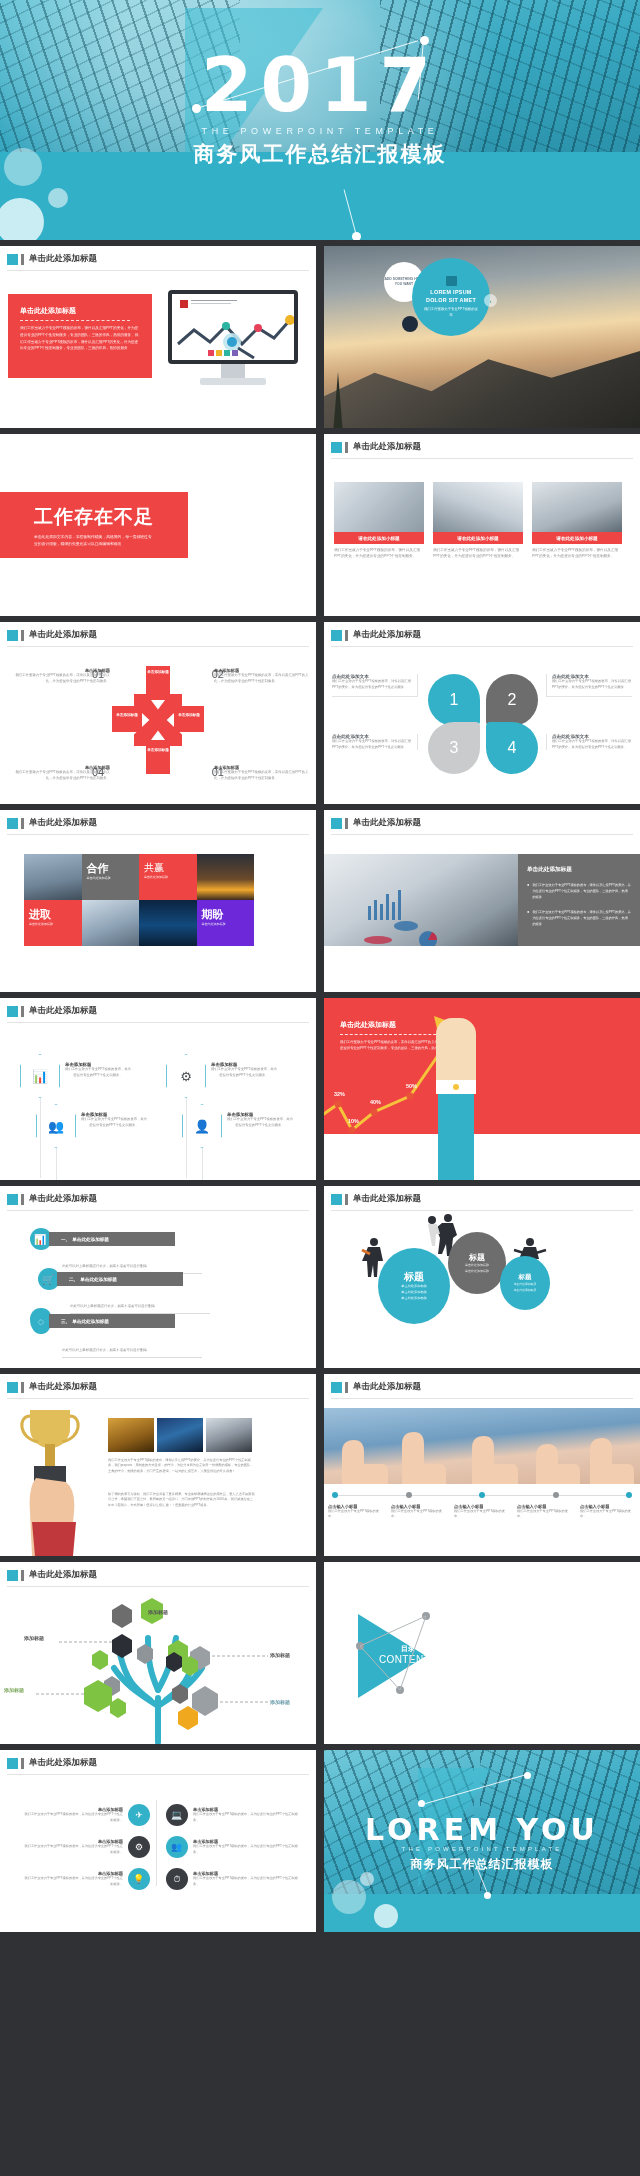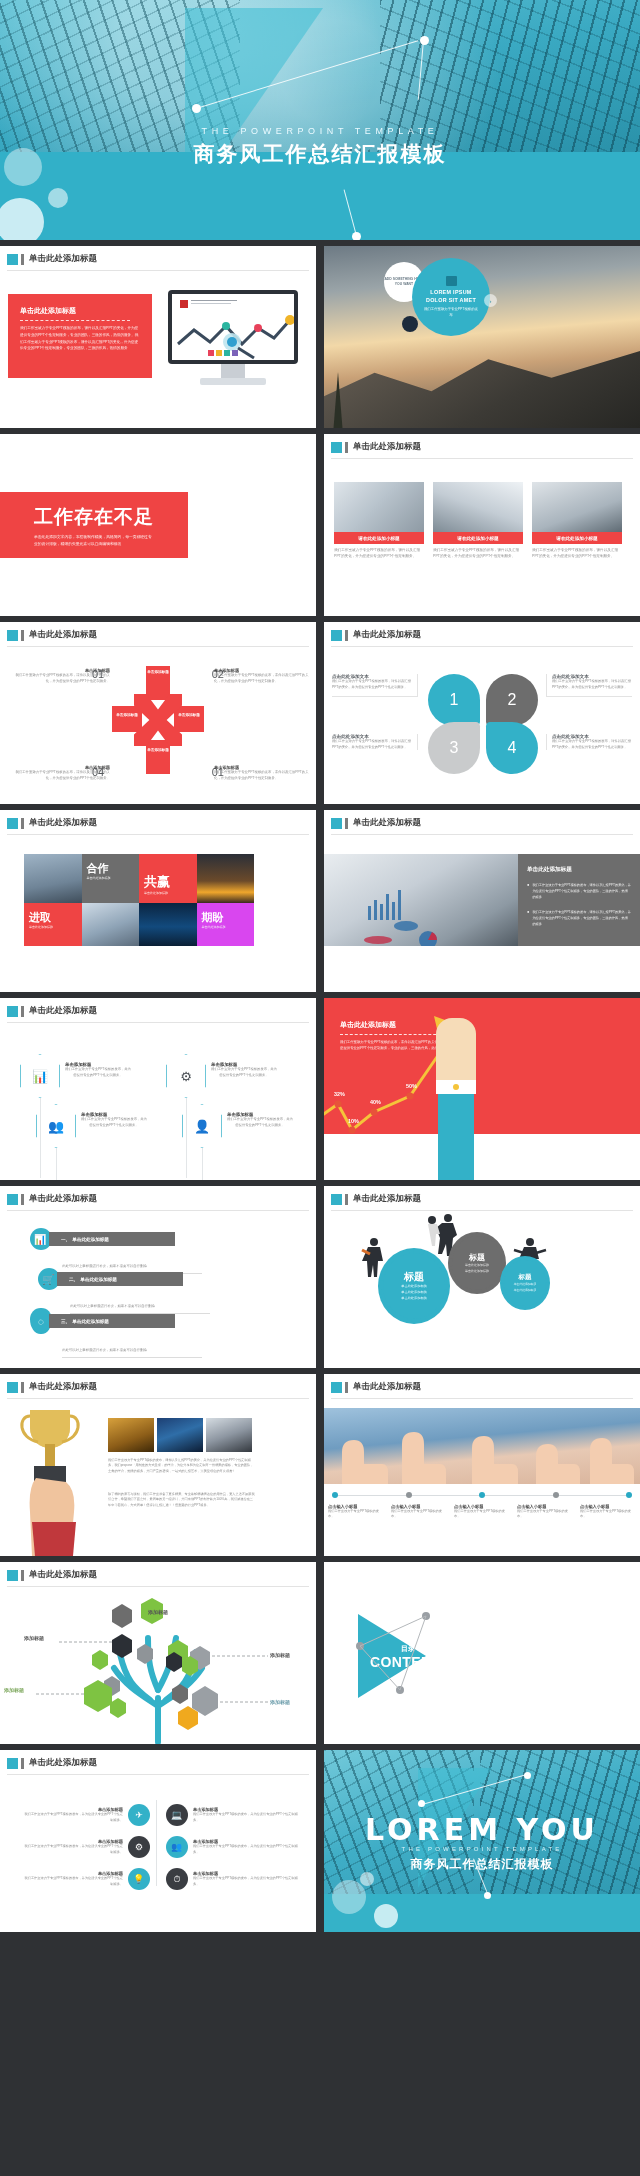--- a/index.html
+++ b/index.html
@@ -56,21 +56,21 @@
   .slide{position:relative;width:316px;height:182px;background:#fff;overflow:hidden;}
   
   .shdr{position:absolute;left:7px;top:7px;display:flex;align-items:center;gap:3px;}
   .shdr .sq{width:11px;height:11px;background:#33b1c8;}
   .shdr .bar{width:3px;height:11px;background:#7d7d7d;}
   .shdr .t{font-size:8.5px;font-weight:bold;color:#404040;margin-left:2px;}
   .hline{position:absolute;left:7px;right:7px;top:24px;height:1px;background:#e3e3e3;}
 
   .teal{background:#ef4444;}
   .gray{background:#6d6d6d;}
-  .lgray{background:#d946ef;}
+  .lgray{background:#6d28d9;}
 
   .bigtitle{font-size:19px;font-weight:bold;color:#fff;letter-spacing:1px;}
   .wtxt{color:#ffffff;}
   .lbl{font-size:6.5px;font-weight:bold;color:#3d3d3d;}
   .lblw{font-size:6.5px;font-weight:bold;color:#fff;}
   .body6{font-size:5px;color:#8b8b8b;line-height:1.7;}
   .body6w{font-size:5px;color:rgba(255,255,255,.92);line-height:1.8;}
 
   .hexo{width:40px;height:44px;background:#fff;border:1.4px solid #6dc6d8;
         clip-path:polygon(50% 0,100% 25%,100% 75%,50% 100%,0 75%,0 25%);
@@ -120,20 +120,21 @@
     <div class="bottomband"></div>
     <div class="bub bub1"></div>
     <div class="bub bub2"></div>
     <div class="bub bub3"></div>
     <div class="node" style="left:192px;top:104px;"></div>
     <div class="node" style="left:420px;top:36px;"></div>
     <div class="node" style="left:352px;top:232px;"></div>
     <div class="line" style="left:196px;top:108px;width:232px;transform:rotate(-17deg);"></div>
     <div class="line" style="left:424px;top:40px;width:60px;transform:rotate(95deg);"></div>
     <div class="line" style="left:356px;top:236px;width:48px;transform:rotate(-105deg);"></div>
+    <div class="year">2017</div>
     <div class="sub">THE POWERPOINT TEMPLATE</div>
     <div class="cn">商务风工作总结汇报模板</div>
   </div>
 
   <div class="grid">
 
     <div class="slide">
       <div class="shdr">
         <div class="sq"></div>
           <div class="bar"></div>
@@ -318,21 +319,21 @@
         <div class="t">单击此处添加标题</div>
       </div>
       <div class="hline"></div>
       <div style="position:absolute;left:24px;top:44px;width:230px;height:92px;display:grid;grid-template-columns:repeat(4,1fr);grid-template-rows:1fr 1fr;">
         <div class="imgph ph-office"></div>
         <div class="gray" style="padding:7px 5px;">
           <div class="wtxt" style="font-size:11px;font-weight:bold;">合作</div>
           <div class="body6w" style="font-size:3px;">单击此处添加标题</div>
         </div>
         <div class="teal" style="padding:7px 5px;">
-          <div class="wtxt" style="font-size:13px;font-weight:bold;margin-top:12px;">共赢</div>
+          <div class="wtxt" style="font-size:10px;font-weight:normal;">共赢</div>
           <div class="body6w" style="font-size:3px;">单击此处添加标题</div>
         </div>
         <div class="imgph ph-sunset"></div>
         <div class="teal" style="padding:7px 5px;">
           <div class="wtxt" style="font-size:11px;font-weight:bold;">进取</div>
           <div class="body6w" style="font-size:3px;">单击此处添加标题</div>
         </div>
         <div class="imgph ph-people"></div>
         <div class="imgph ph-city"></div>
         <div class="lgray" style="padding:7px 5px;">
@@ -678,21 +679,21 @@
         <text x="270" y="63" font-size="5" fill="#555" font-family="Liberation Sans" font-weight="bold">添加标题</text>
         <text x="4" y="98" font-size="5" fill="#7ea85e" font-family="Liberation Sans" font-weight="bold">添加标题</text>
         <text x="270" y="110" font-size="5" fill="#6c9dab" font-family="Liberation Sans" font-weight="bold">添加标题</text>
       </svg>
     </div>
 
     <div class="slide">
       <div style="position:absolute;left:34px;top:52px;width:108px;height:84px;">
         <div style="width:0;height:0;border-left:68px solid #33b1c8;border-top:42px solid transparent;border-bottom:42px solid transparent;"></div>
         <div style="position:absolute;left:24px;top:30px;color:#fff;font-size:7px;font-weight:bold;text-align:center;width:52px;">目录</div>
-        <div style="position:absolute;left:12px;top:40px;color:#fff;font-size:14px;font-weight:bold;text-align:center;width:76px;letter-spacing:.4px;">CONTENTS</div>
+        <div style="position:absolute;left:12px;top:40px;color:#fff;font-size:10px;font-weight:normal;text-align:center;width:76px;letter-spacing:.4px;">CONTENTS</div>
         <svg width="108" height="96" viewBox="0 0 108 96" style="position:absolute;left:-14px;top:-12px;">
           <circle cx="82" cy="14" r="4" fill="#9a9fa4"></circle>
             <circle cx="16" cy="44" r="4" fill="#9a9fa4"></circle>
             <circle cx="56" cy="88" r="4" fill="#9a9fa4"></circle>
           <path d="M82 14 L16 44 L56 88 Z" fill="none" stroke="#b4b8bb" stroke-width="1"></path>
         </svg>
       </div>
     </div>
 
 

